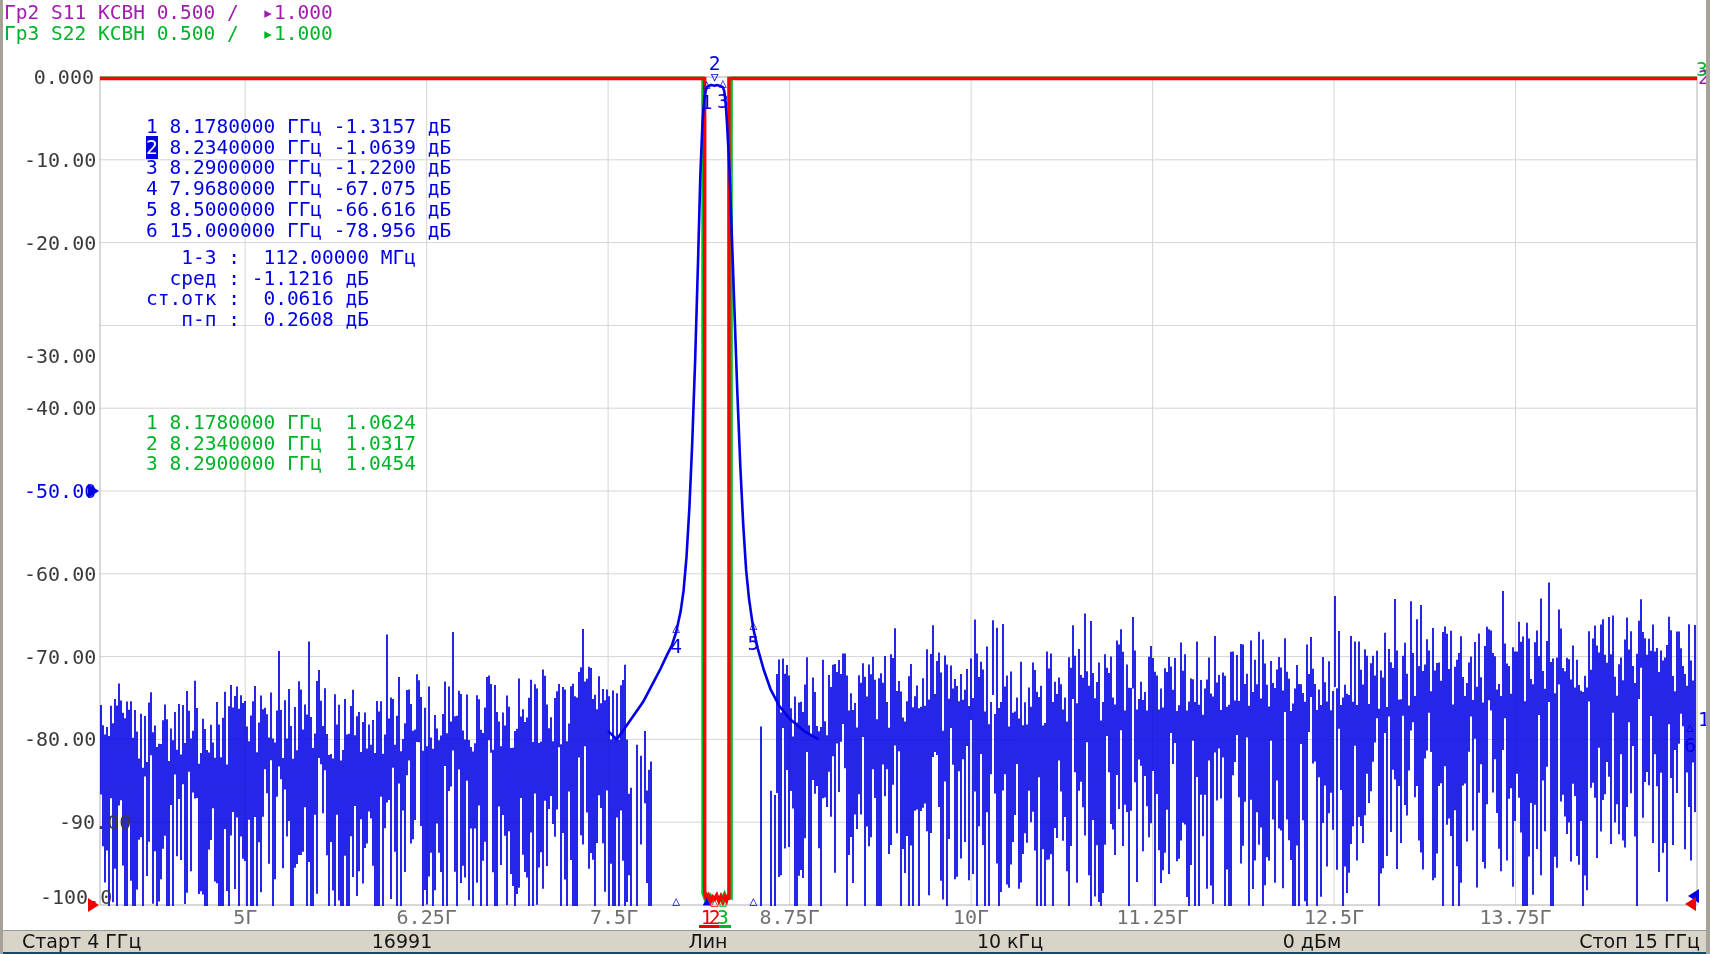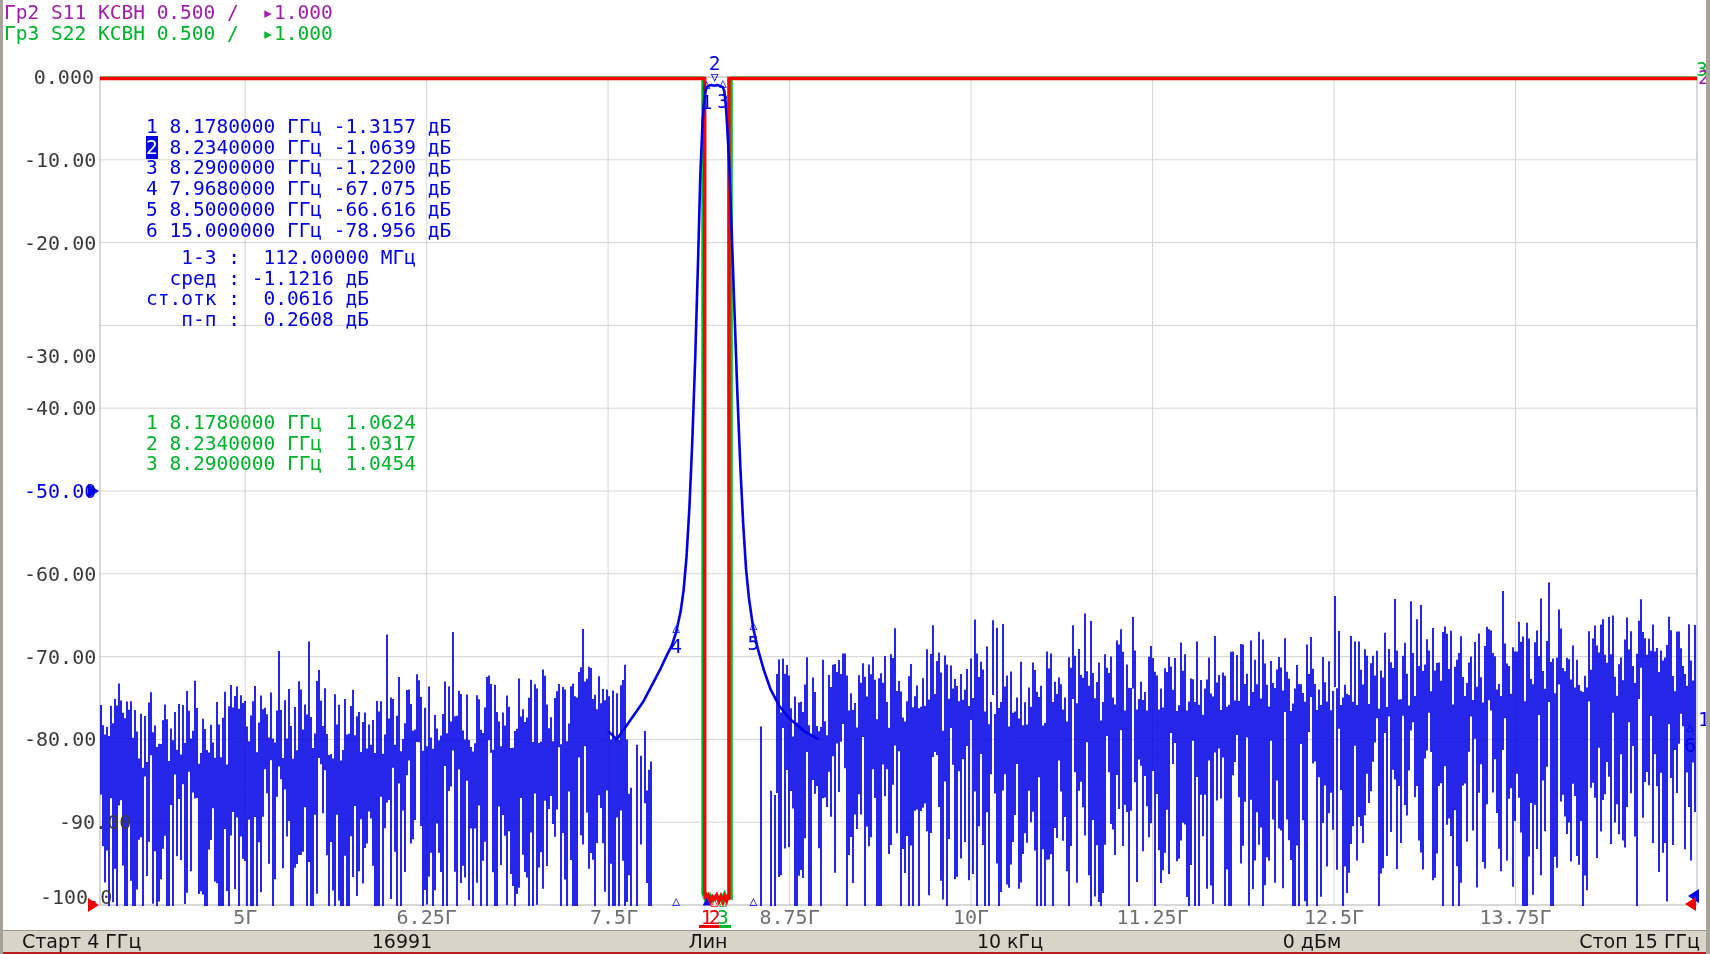--- a/index.html
+++ b/index.html
@@ -22,21 +22,21 @@
   .xlab{position:absolute;transform:translateX(-50%);font:20px/22px "DejaVu Sans Mono",monospace;color:#707070;}
   
   .mk-tri{position:absolute;transform:translateX(-50%);font:13px/13px "DejaVu Sans Mono",monospace;color:#0000E6;}
   .mk-num{position:absolute;transform:translateX(-50%);font:19.5px/19px "DejaVu Sans Mono",monospace;color:#0000E6;}
   .edge-label{position:absolute;font:19.5px/20px "DejaVu Sans Mono",monospace;}
   
   .tri-r{position:absolute;width:0;height:0;border-top:7px solid transparent;border-bottom:7px solid transparent;}
   .tri-l{position:absolute;width:0;height:0;border-top:7px solid transparent;border-bottom:7px solid transparent;}
   
   #statusbar{left:0;top:930px;width:1710px;height:21px;background:#D8D4C8;
-             border-top:1px solid #9a9a94;border-bottom:3px solid #b91c1c;}
+             border-top:1px solid #9a9a94;border-bottom:3px solid #0c4a6e;}
   .stat{position:absolute;top:0;height:21px;font:19px/21px "DejaVu Sans",sans-serif;color:#141414;white-space:nowrap;}
   
   #frame-l{left:0;top:0;width:3px;height:954px;background:#a6a29a;}
   #frame-r{left:1706px;top:0;width:4px;height:954px;background:#a6a29a;}
 </style>
 </head>
 <body>
 
 <div id="app">
 

